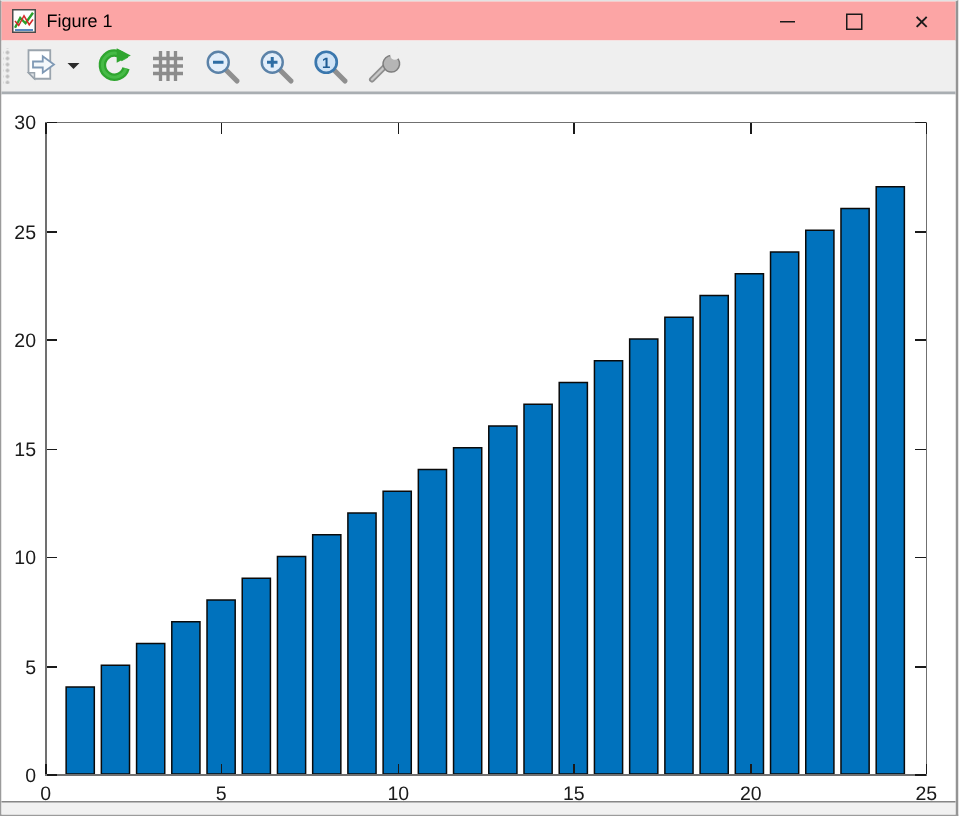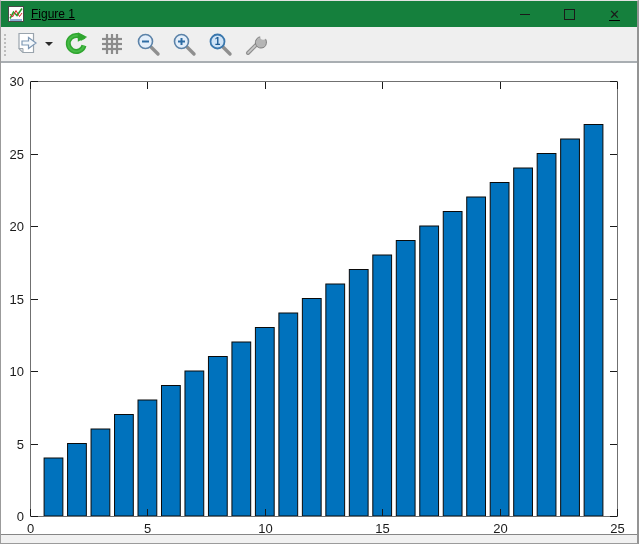--- a/index.html
+++ b/index.html
@@ -3,21 +3,21 @@
 <meta charset="utf-8">
 <style>
   html,body{margin:0;padding:0;background:#fff;}
   body{width:639px;height:544px;overflow:hidden;font-family:"Liberation Sans",sans-serif;}
   .window{
     width:639px;height:544px;box-sizing:border-box;display:flex;flex-direction:column;
     border-left:1px solid #9b9b9b;border-right:2px solid #949494;border-bottom:1px solid #9b9b9b;border-top:1px solid #e3e3e3;
     background:#fff;
   }
   
-  .titlebar{height:26px;flex:0 0 26px;display:flex;align-items:center;background:#15803d;text-decoration:underline;}
+  .titlebar{height:26px;flex:0 0 26px;display:flex;align-items:center;background:#fca5a5;}
   .titlebar .app-icon{width:16px;height:16px;margin-left:7px;flex:0 0 16px;}
   .titlebar .title-text{margin-left:7px;font-size:12px;color:#000;white-space:nowrap;}
   .win-controls{margin-left:auto;display:flex;height:100%;}
   .win-btn{width:45px;height:100%;display:flex;align-items:center;justify-content:center;
     color:#1a1a1a;font-size:12px;background:transparent;border:none;cursor:default;}
   .win-btn .min-glyph{display:block;width:10px;border-top:1px solid #1a1a1a;}
   .win-btn .max-glyph{display:block;width:9px;height:9px;border:1px solid #1a1a1a;}
   .win-btn .close-glyph{font-size:13px;line-height:1;}
   
   .toolbar{

